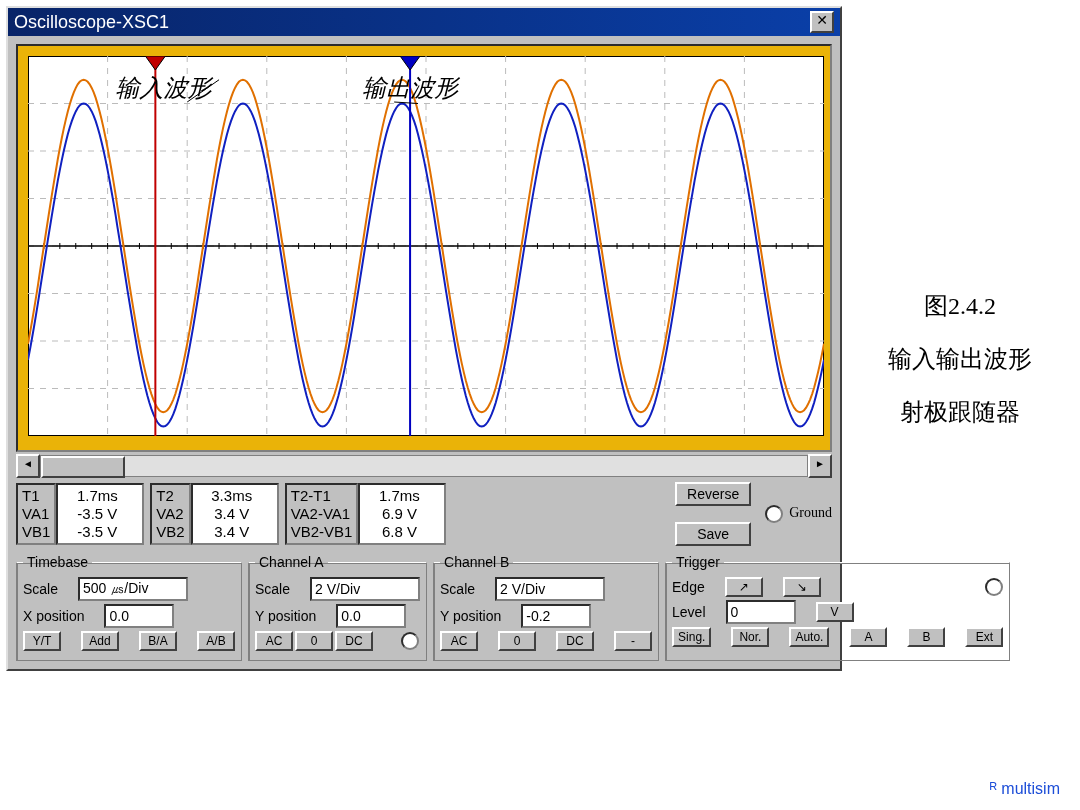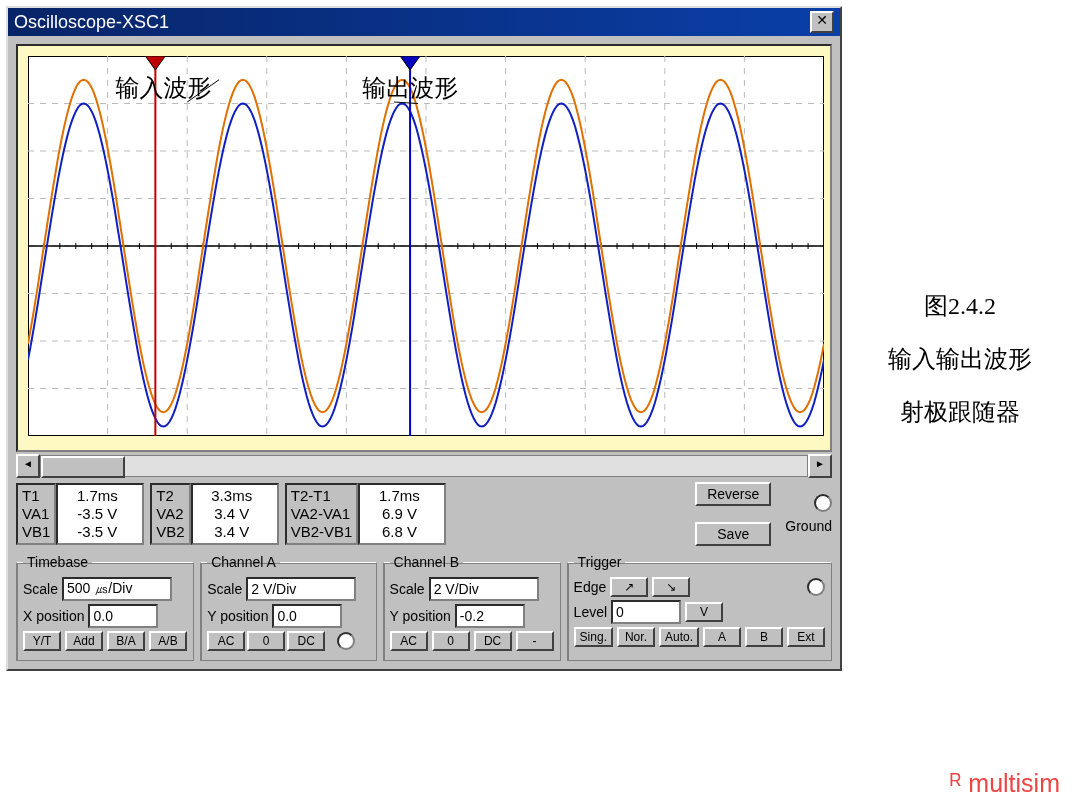--- a/index.html
+++ b/index.html
@@ -41,23 +41,24 @@
     border-bottom-color: #404040;
     font-family: "Marlett", sans-serif;
     font-size: 14px;
     text-align: center;
     line-height: 14px;
     color: #000;
     cursor: pointer;
   }
   .scope-area {
     margin: 8px 8px 4px 8px;
-    background: #fef9c3;
+    background: #eab308;
     border: 2px inset #808080;
     padding: 10px;
+    font-style: italic;
   }
   .scroll-row {
     margin: 0 8px 6px 8px;
     display: flex;
     align-items: center;
     height: 20px;
   }
   .scroll-arrow {
     width: 20px;
     height: 20px;
@@ -141,21 +142,21 @@
   fieldset {
     border: 1px solid #808080;
     border-top-color: #fff;
     box-shadow: inset 1px 1px #808080;
     padding: 4px 6px 6px 6px;
     font-family: "Microsoft Sans Serif", sans-serif;
     font-size: 14px;
     margin: 0;
   }
   legend { padding: 0 4px; font-size: 14px; }
-  .row { display: flex; align-items: center; gap: 4px; margin: 3px 0; }
+  .row { display: flex; align-items: center; gap: 20px; margin: 3px 0; }
   .txt-input {
     background: #fff;
     border: 2px inset #808080;
     font-size: 14px;
     padding: 1px 3px;
     height: 18px;
   }
   .mini-btn {
     background: #c0c0c0;
     border: 2px solid #fff;
@@ -174,22 +175,22 @@
     font-family: "SimSun", serif;
     font-size: 24px;
     line-height: 2.2;
     text-align: center;
     width: 220px;
   }
   .watermark {
     position: absolute;
     right: 20px;
     bottom: 12px;
-    font-size: 25px;
-    color: #ef4444;
+    font-size: 16px;
+    color: #1d4ed8;
     font-family: sans-serif;
   }
 </style>
 </head>
 <body>
 
 <div class="window">
   <div class="titlebar">
     <span>Oscilloscope-XSC1</span>
     <span class="close-btn">✕</span>
@@ -324,21 +325,21 @@
         <div>1.7ms</div>
         <div>6.9 V</div>
         <div>6.8 V</div>
       </div>
     </div>
 
     <div style="display:flex;flex-direction:column;gap:16px;margin-left:auto">
       <div class="btn">Reverse</div>
       <div class="btn">Save</div>
     </div>
-    <div style="display:flex;flex-direction:column;align-items:flex-end;gap:6px;margin-left:8px;font-family:Liberation Sans, sans-serif;font-size:14px">
+    <div style="display:flex;align-items:flex-start;gap:6px;margin-left:8px;font-family:Liberation Serif, serif;font-size:14px">
       <span class="radio"></span>
       <span>Ground</span>
     </div>
   </div>
 
   <div class="panels">
 
     <fieldset style="width:186px">
       <legend>Timebase</legend>
       <div class="row">

